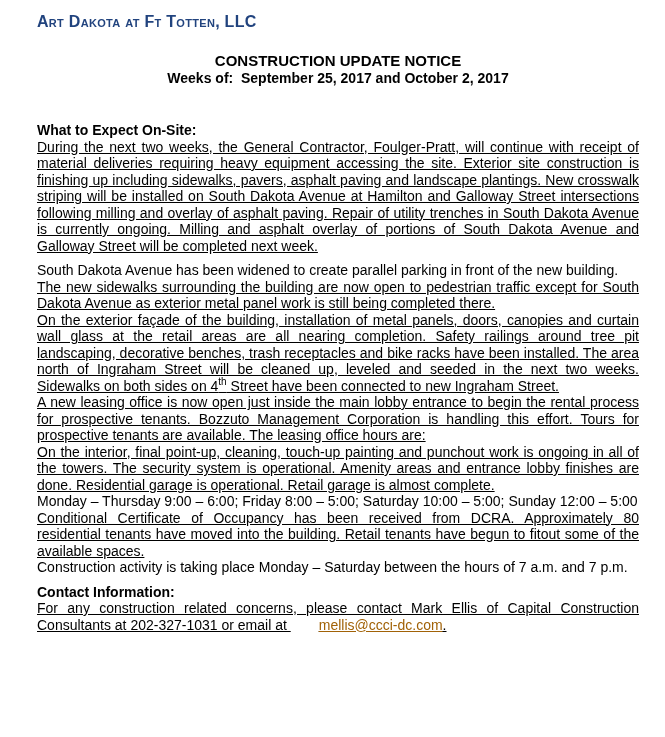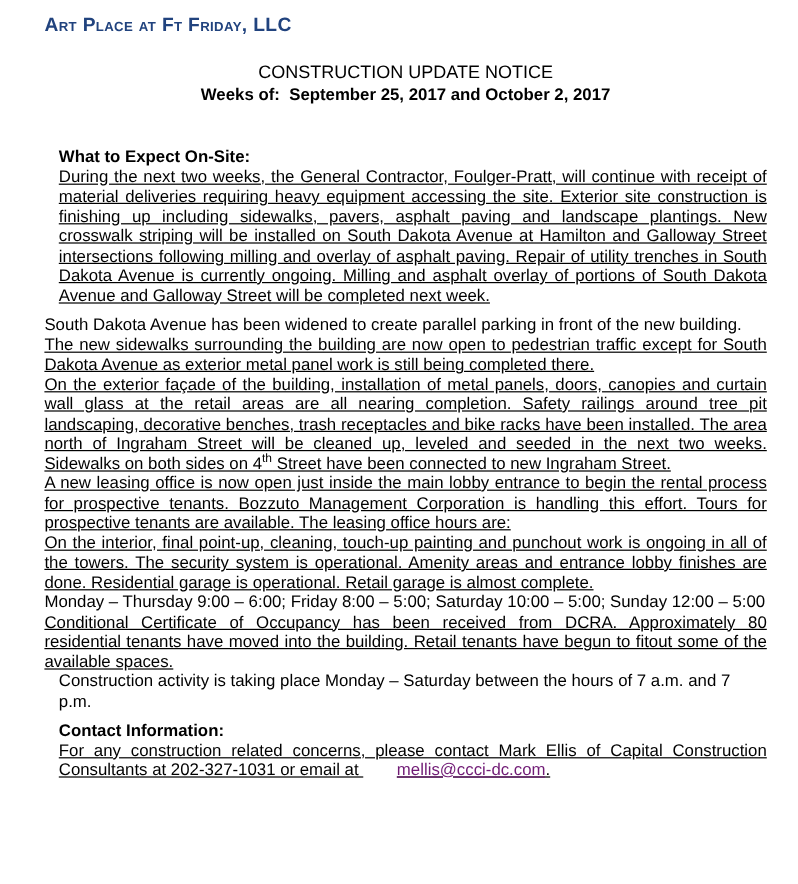--- a/index.html
+++ b/index.html
@@ -29,67 +29,67 @@
     letter-spacing: 0.3px;
     color: #21437E;
   }
   .title-block {
     text-align: center;
     margin-top: 20px;
   }
   .doc-title {
     font-size: 15px;
     line-height: 17px;
-    font-weight: normal;
+    font-weight: bold;
     margin-top: 14px;
   }
   .doc-subtitle {
     font-size: 14px;
     line-height: 16px;
     font-weight: bold;
     white-space: pre;
     margin-top: 1px;
     text-align: center;
   }
   .content {
     margin-top: 36px;
     font-size: 14px;
     line-height: 16.5px;
   }
   .content p {
     margin: 0;
   }
   .block {
-    margin: 0 0 8px 12px;
+    margin: 0 0 8px 0;
   }
   .just {
     text-align: justify;
     text-decoration: underline;
   }
   .h {
     font-weight: bold;
   }
   sup.ord {
     font-size: 10px;
     line-height: 0;
     vertical-align: super;
   }
   a.email-link {
-    color: #701a75;
+    color: #a16207;
     text-decoration: underline;
     cursor: pointer;
     padding-left: 28px;
   }
 </style>
 </head>
 <body>
 
 <div class="page">
 
-  <div class="logo">Art Place at Ft Friday, LLC</div>
+  <div class="logo">Art Dakota at Ft Totten, LLC</div>
 
   <div class="title-block">
     <div class="doc-title">CONSTRUCTION UPDATE NOTICE</div>
     <div class="doc-subtitle">Weeks of:  September 25, 2017 and October 2, 2017</div>
   </div>
 
   <div class="content">
 
     <div class="block">
       <div class="h">What to Expect On-Site:</div>

